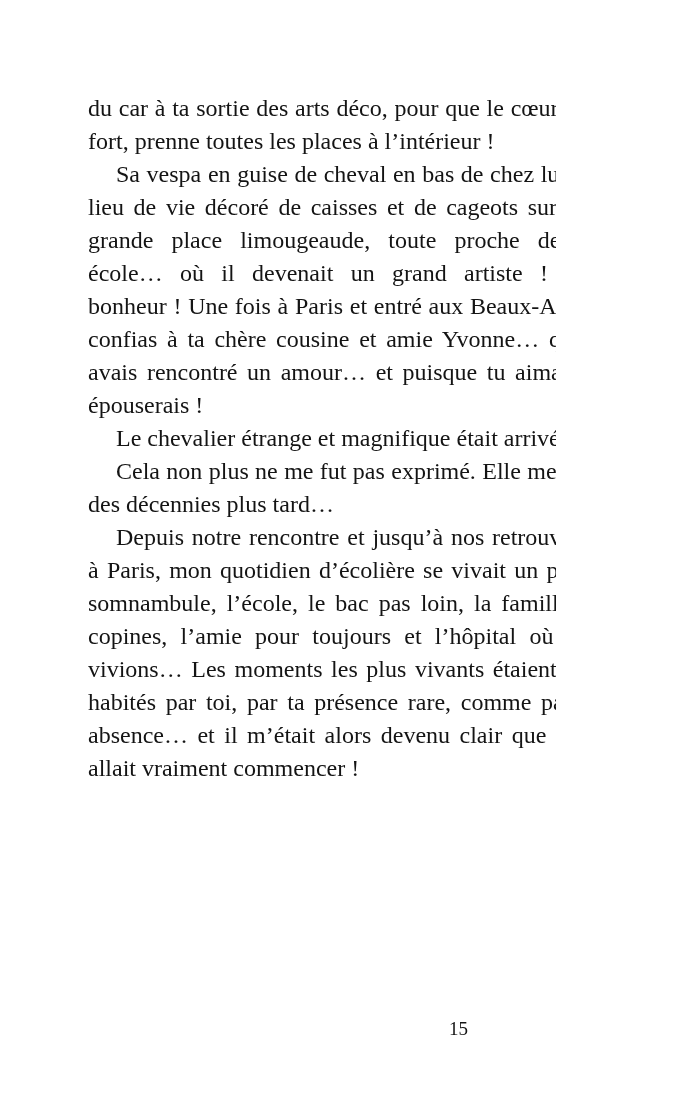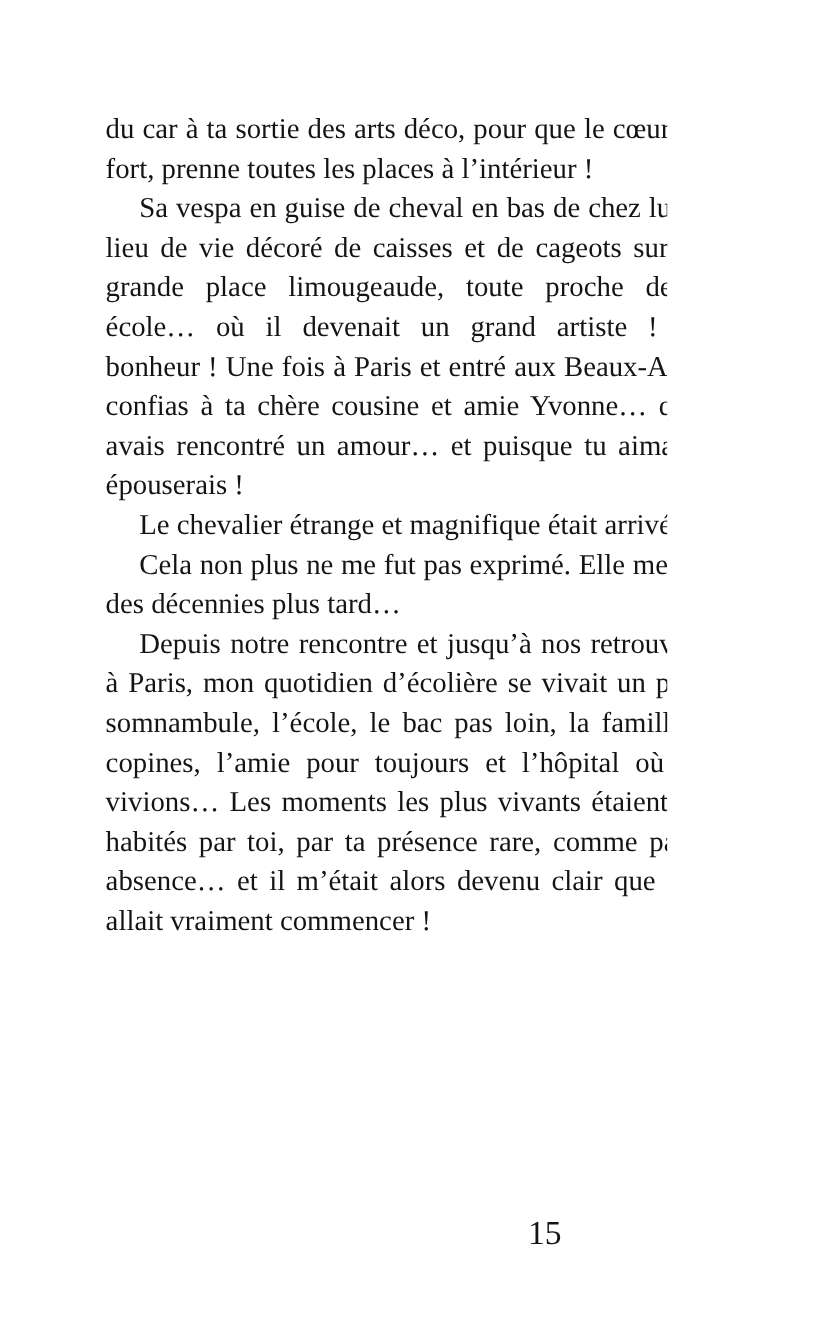--- a/index.html
+++ b/index.html
@@ -32,21 +32,21 @@
     padding: 0;
     text-indent: 28px;
   }
   .text-block p.no-indent {
     text-indent: 0;
   }
   .folio {
     position: absolute;
     top: 1012px;
     right: 88px;
-    font-size: 28px;
+    font-size: 19px;
     line-height: 33px;
     text-align: right;
   }
 </style>
 </head>
 <body>
 
 <div class="page">
   <div class="text-block">
     <p class="no-indent">du car à ta sortie des arts déco, pour que le cœur batte fort, prenne toutes les places à l’intérieur&nbsp;!</p>

